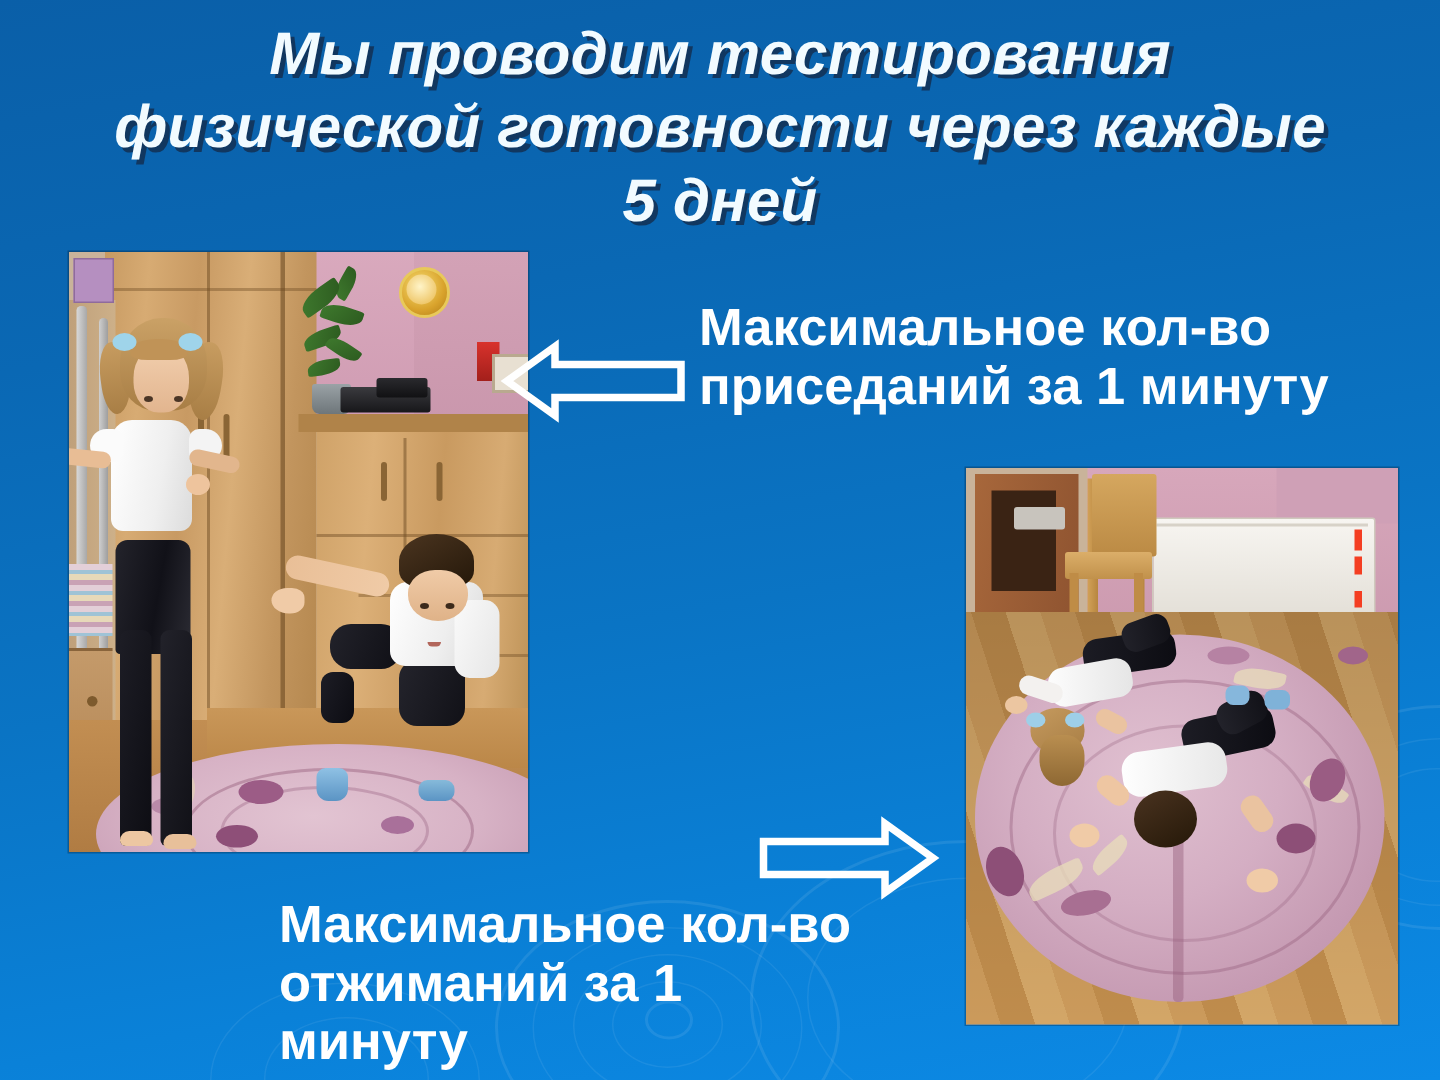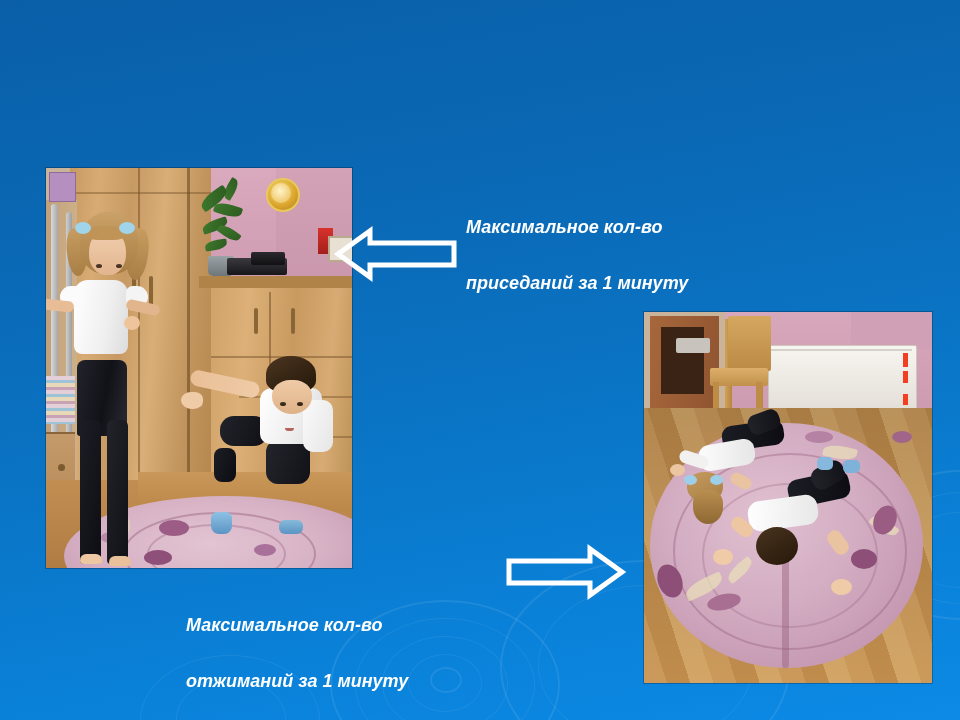--- a/index.html
+++ b/index.html
@@ -237,24 +237,23 @@
 
   
   .arrow-svg { position: absolute; overflow: visible; }
   #arrow-left  { left: 336px; top: 226px; }
   #arrow-right { left: 506px; top: 546px; }
 
   
   .caption {
     position: absolute;
     color: #ffffff;
-    font-style: italic;
     font-weight: bold;
-    font-size: 18px;
-    line-height: 56px;
+    font-size: 35px;
+    line-height: 39px;
     white-space: pre-line;
   }
   #caption-squats  { left: 466px; top: 199px; width: 420px; }
   #caption-pushups { left: 186px; top: 597px; width: 400px; }
 </style>
 </head>
 <body>
 
 <div id="slide">
 
@@ -269,20 +268,21 @@
     <div class="ring thin" style="left:538px; top:585px; width:215px; height:160px;"></div>
 
     <div class="ring" style="left:865px; top:470px; width:190px; height:150px;"></div>
     <div class="ring thin" style="left:888px; top:492px; width:145px; height:112px;"></div>
     <div class="ring thin" style="left:908px; top:512px; width:100px; height:76px;"></div>
 
     <div class="ring thin" style="left:140px; top:655px; width:180px; height:130px;"></div>
     <div class="ring thin" style="left:176px; top:678px; width:110px; height:82px;"></div>
   </div>
 
+  <div id="title">Мы проводим тестирования физической готовности через каждые 5 дней</div>
 
   <div class="photo" id="photo-squats">
     <div class="photo-inner">
       <div class="pe lp-wall-pink"></div>
       <div class="pe lp-wall-pink2"></div>
       <div class="pe lp-wardrobe"></div>
       <div class="pe lp-ward-top"></div>
       <div class="pe lp-ward-line1"></div>
       <div class="pe lp-ward-line2"></div>
       <div class="pe lp-ward-line3"></div>

